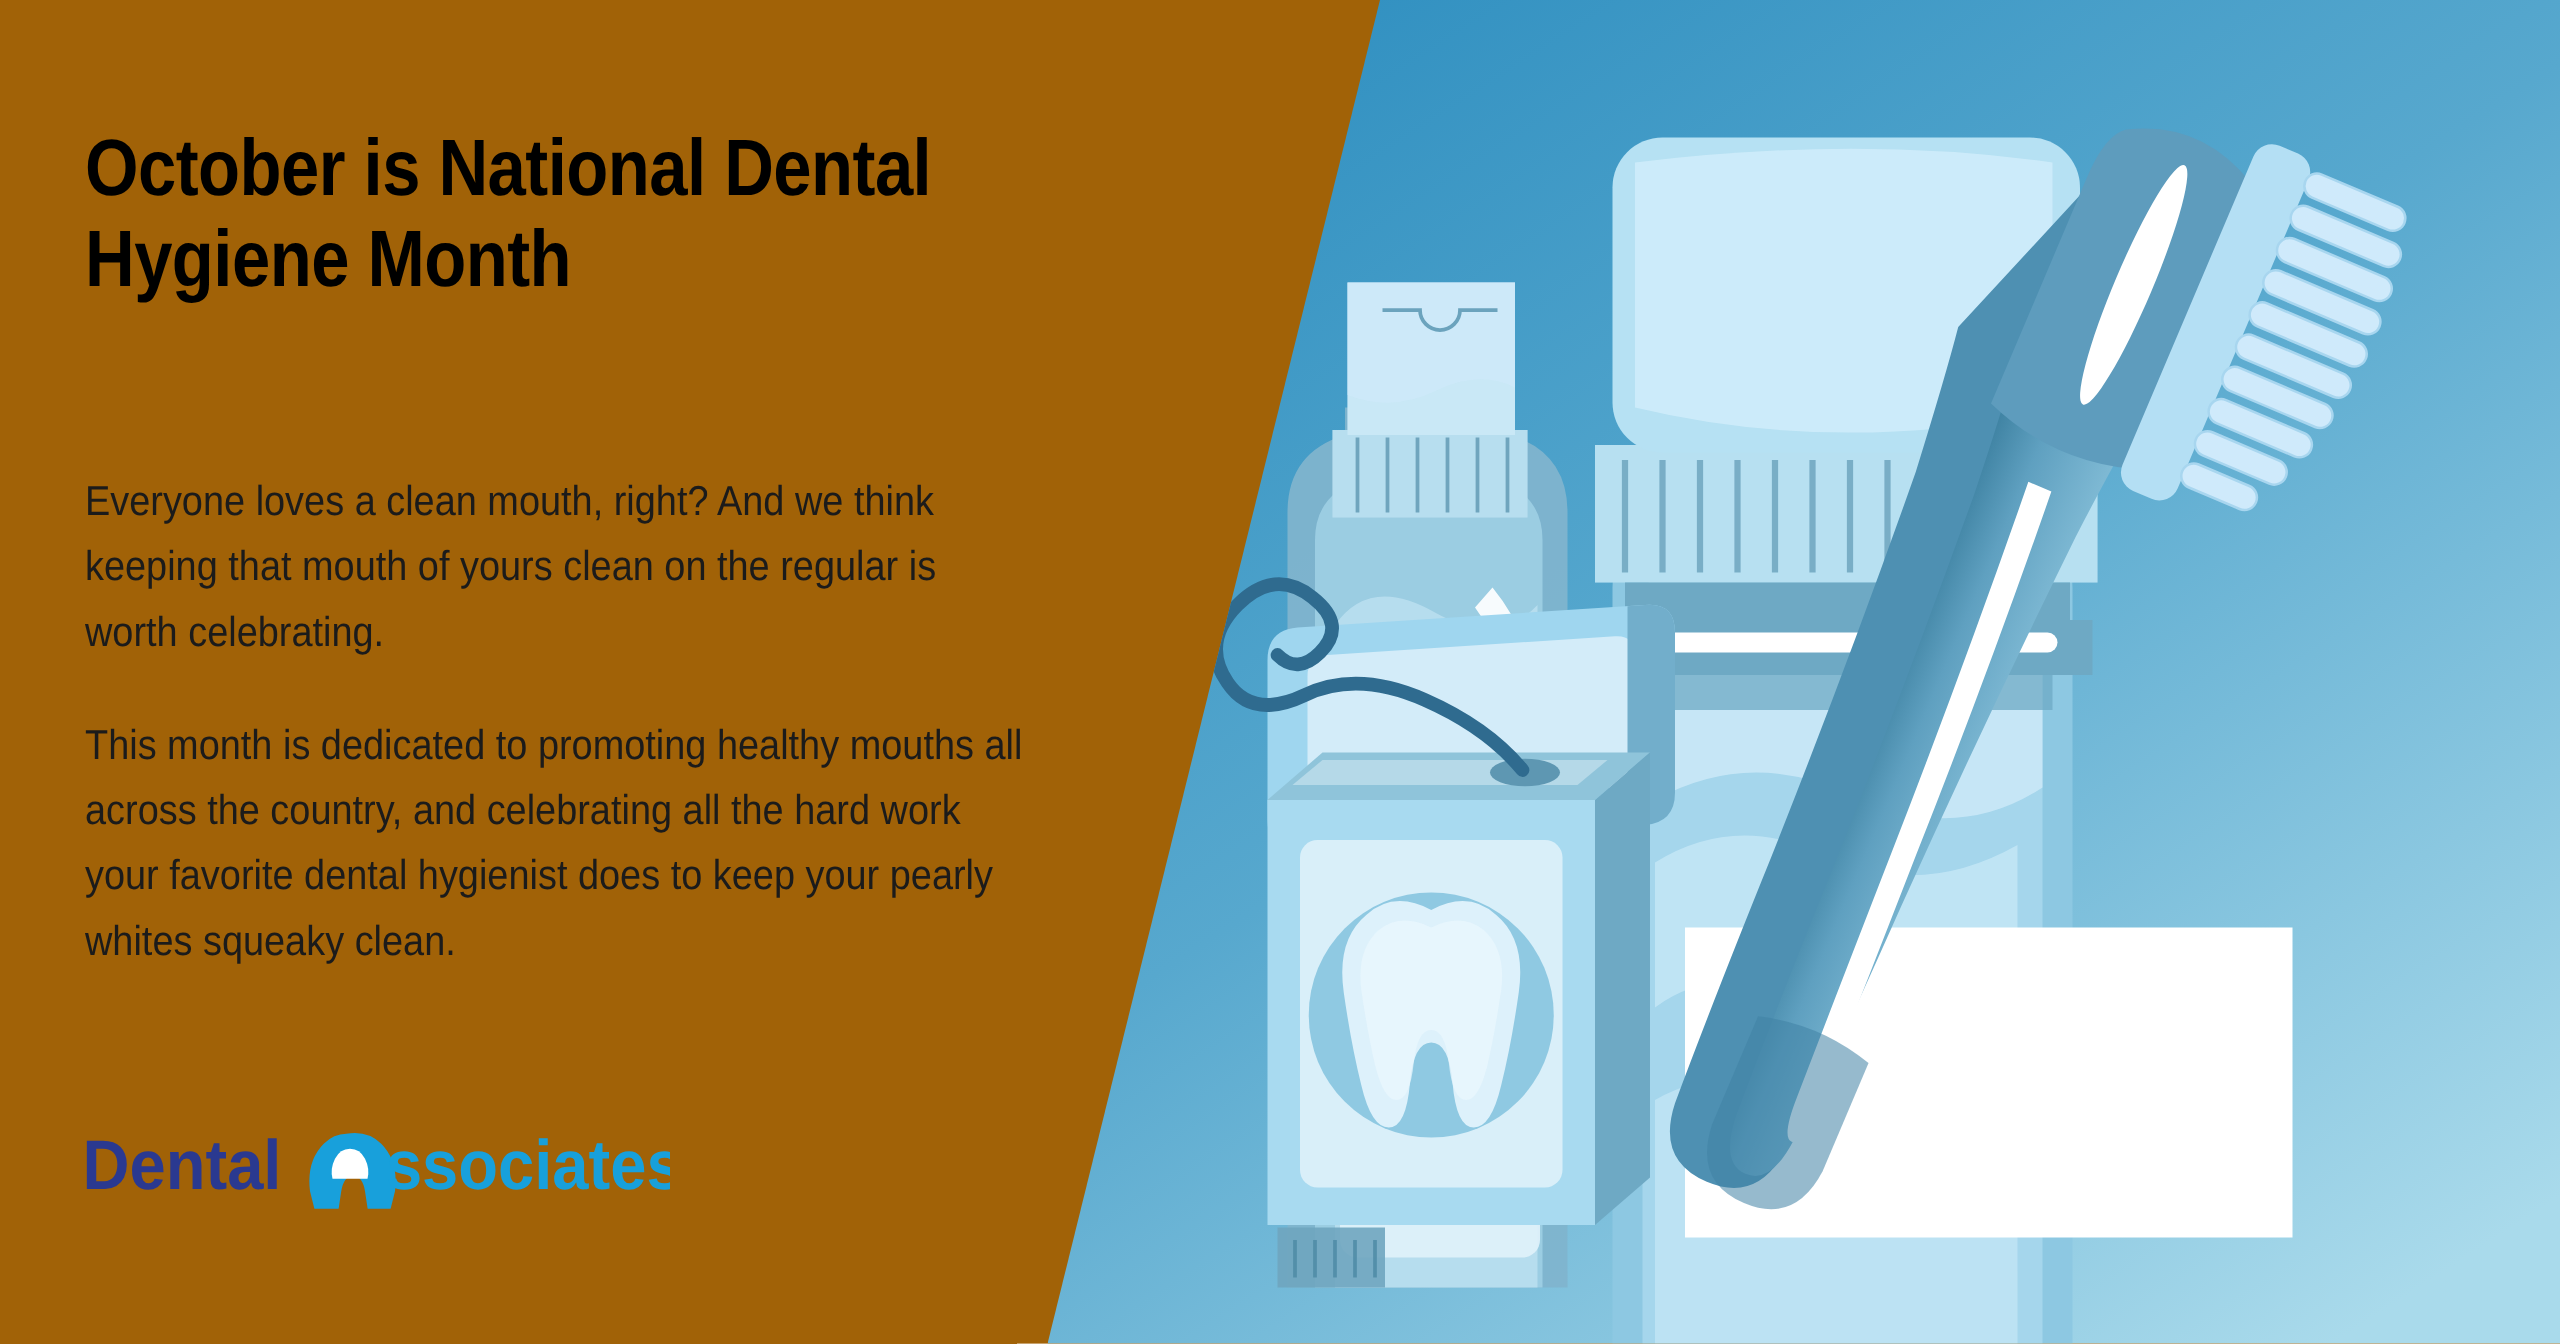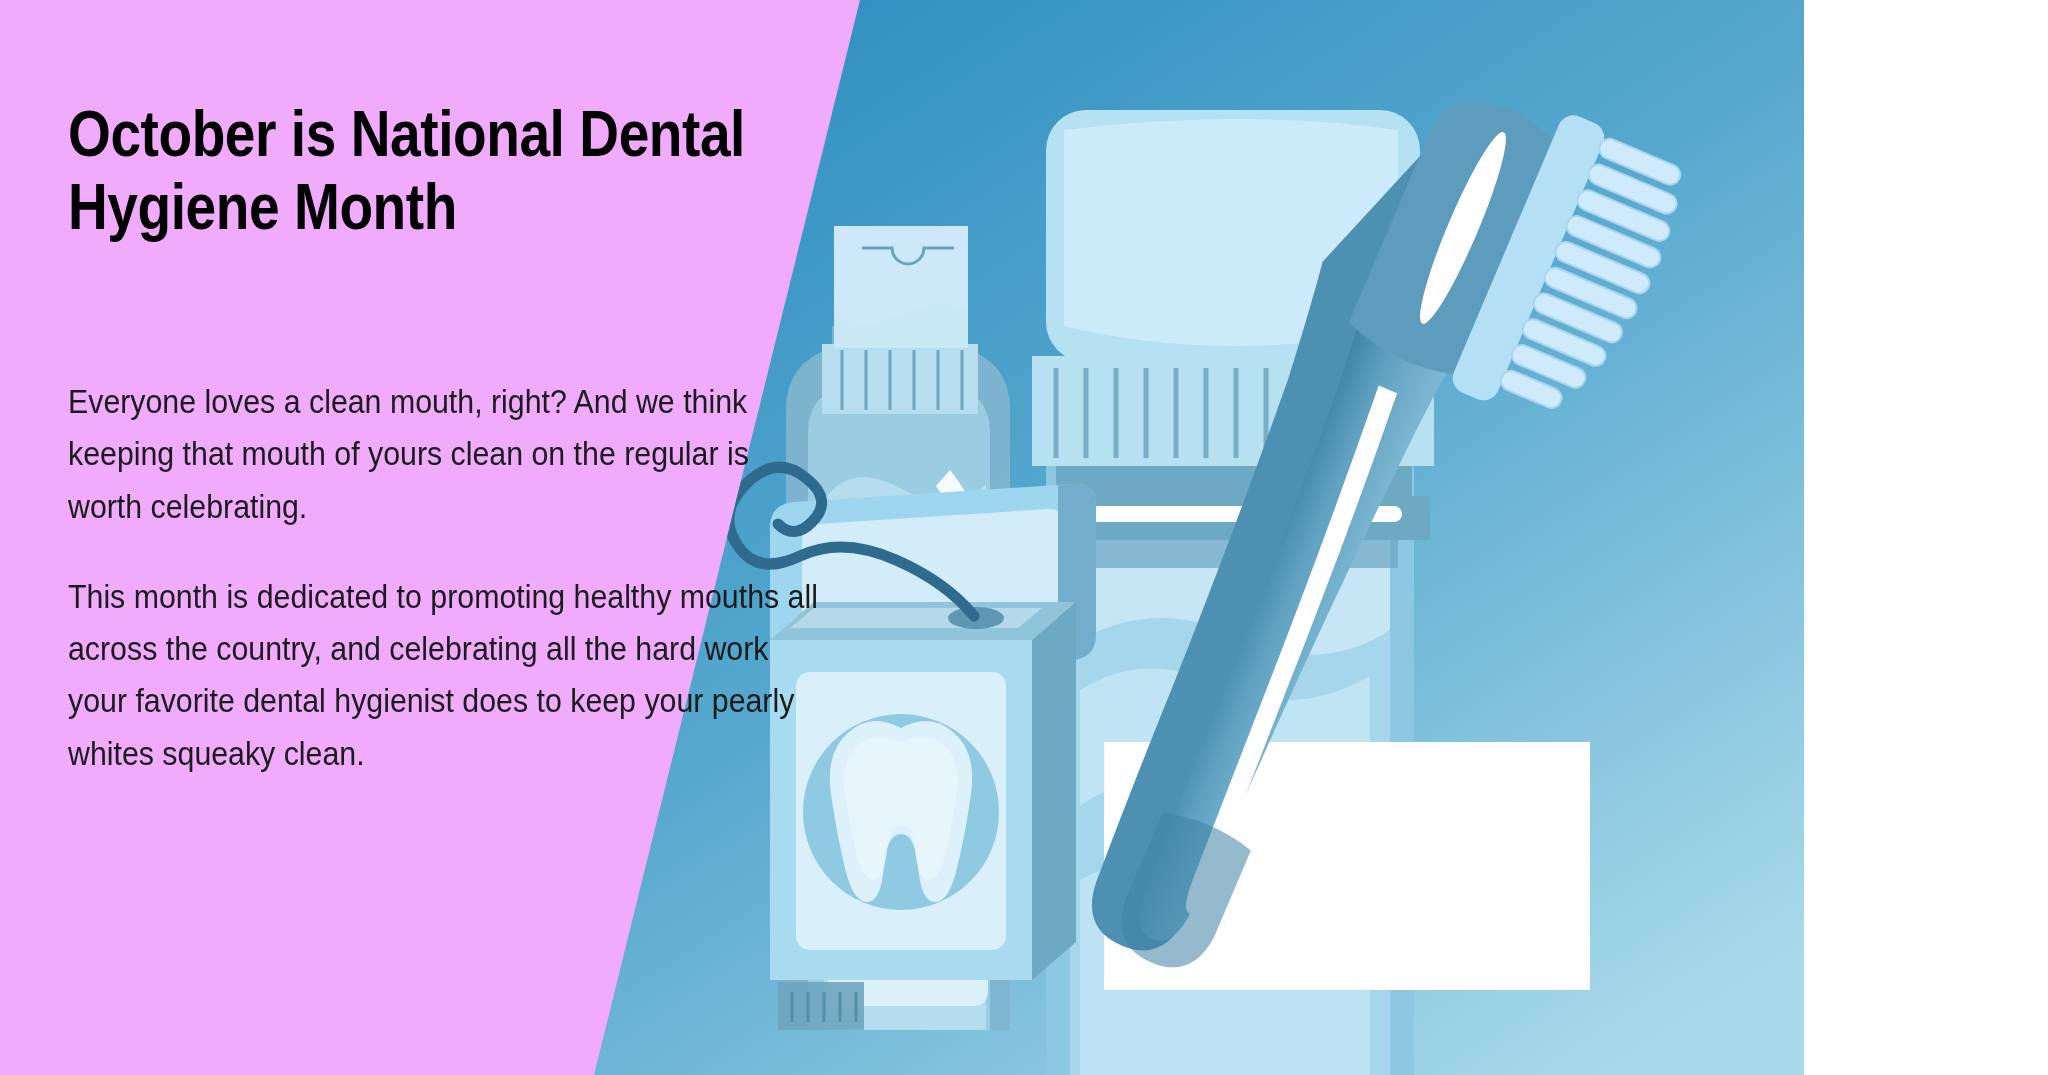--- a/index.html
+++ b/index.html
@@ -5,24 +5,24 @@
   html, body {
     margin: 0;
     padding: 0;
     background: #ffffff;
   }
   body {
     font-family: "Liberation Sans", sans-serif;
   }
   #banner {
     position: relative;
-    width: 1804px;
+    width: 2048px;
     height: 1075px;
     overflow: hidden;
-    background: #f0abfc;
+    background: #a16207;
   }
 
   
   #text-panel {
     position: absolute;
     left: 0; top: 0;
     width: 1010px;
     height: 1075px;
     box-sizing: border-box;
     padding: 0;
@@ -260,15 +260,26 @@
     <h1 id="headline">
       <span class="hl-line">October is National Dental</span>
       <span class="hl-line">Hygiene Month</span>
     </h1>
 
     <div id="body-copy">
       <p>Everyone loves a clean mouth, right? And we think keeping that mouth of yours clean on the regular is worth celebrating.</p>
       <p>This month is dedicated to promoting healthy mouths all across the country, and celebrating all the hard work your favorite dental hygienist does to keep your pearly whites squeaky clean.</p>
     </div>
 
+    <div id="logo">
+      <svg width="470" height="68" viewBox="0 0 470 68" xmlns="http://www.w3.org/2000/svg">
+        <text x="0" y="52" font-family="Liberation Sans, sans-serif" font-size="56" font-weight="700" fill="#2a3990" transform="scale(0.93,1)">Dental</text>
+
+        <g transform="translate(188,8)">
+          <path d="M23,0 q17,-3 28,8 q14,14 11,38 l-5,20 l-16,0 l-3,-20 q-2,-12 -9,-12 l-1,0 q-7,0 -9,12 l-3,20 l-17,0 l-5,-20 q-3,-24 11,-38 q8,-8 18,-8 z" fill="#18a0db"></path>
+          <path d="M26,12 q-8,0 -12,8 q-4,8 -2,16 l14,0 l14,0 q2,-8 -2,-16 q-4,-8 -12,-8 z" fill="#ffffff"></path>
+        </g>
+        <text x="243" y="52" font-family="Liberation Sans, sans-serif" font-size="56" font-weight="700" fill="#18a0db" transform="scale(0.93,1)"><tspan x="261">ssociates</tspan></text>
+      </svg>
+    </div>
   </div>
 
 </div>
 
 </body></html>

